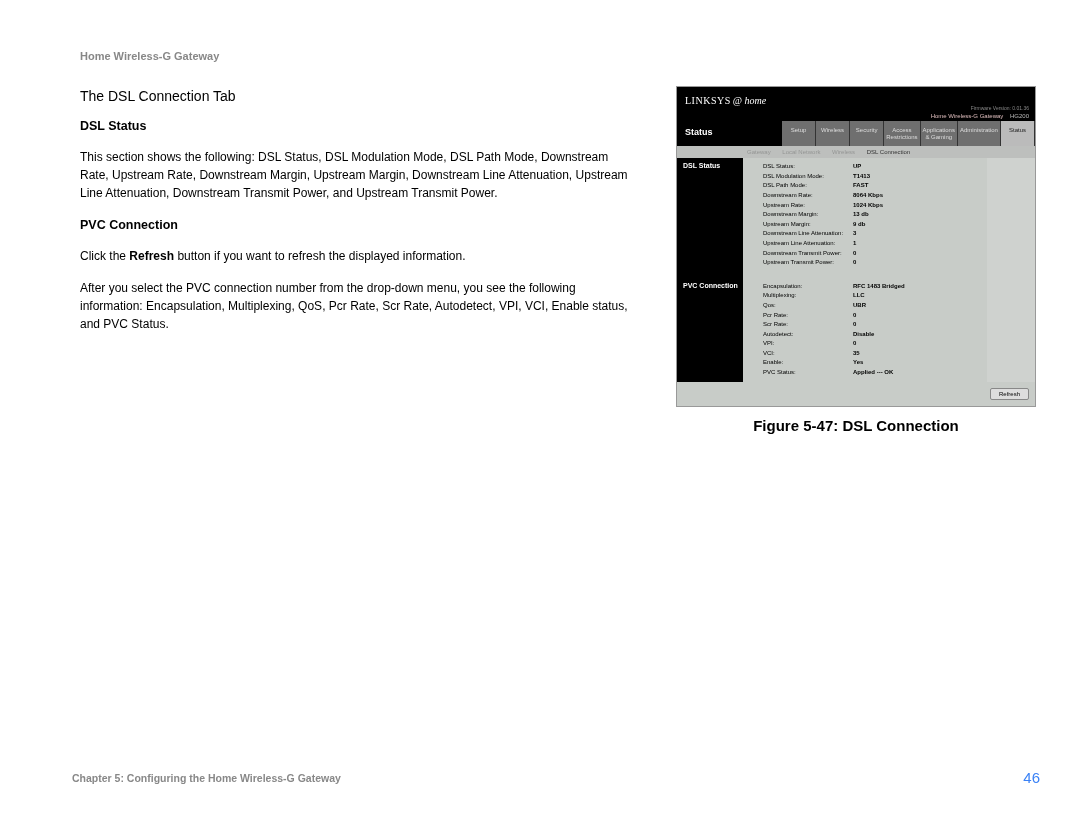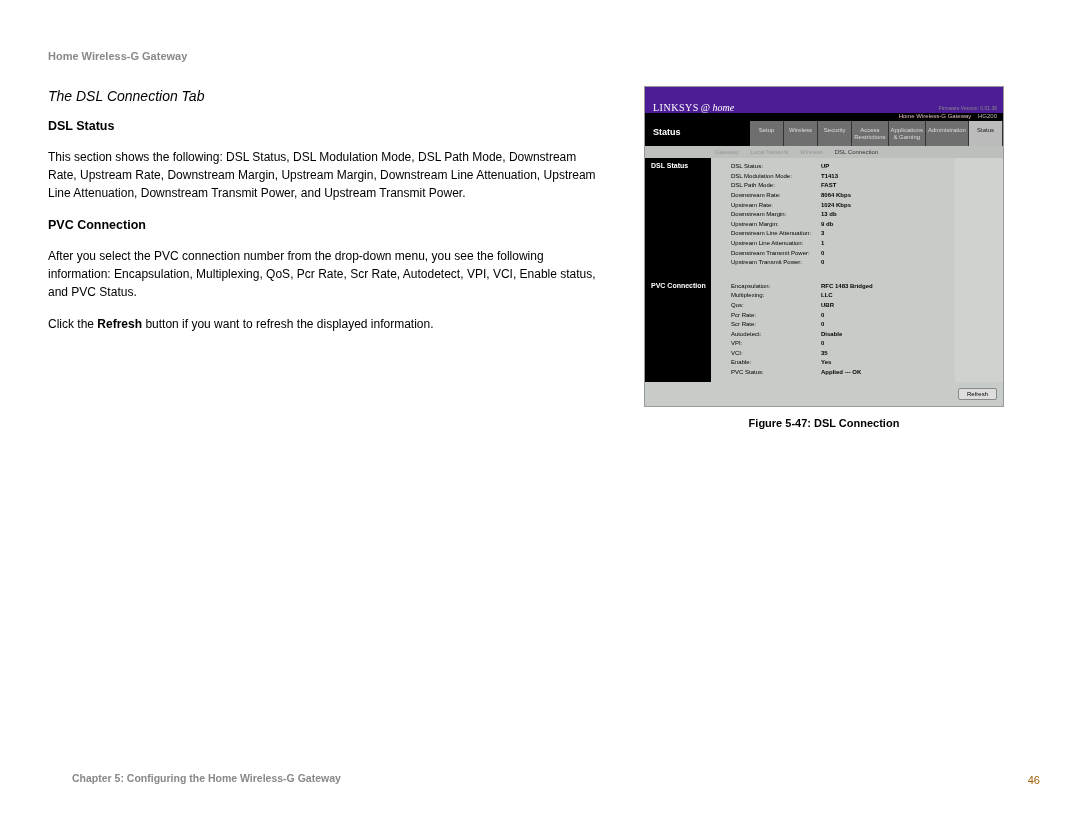--- a/index.html
+++ b/index.html
@@ -5,21 +5,21 @@
   * { box-sizing: border-box; margin: 0; padding: 0; }
   body {
     font-family: Arial, Helvetica, sans-serif;
     background: #fff;
     width: 1080px;
     height: 834px;
     position: relative;
     color: #000;
   }
   .page {
-    padding: 50px 40px 0 48px;
+    padding: 50px 40px 0 80px;
   }
   .header-line {
     font-size: 11px;
     color: #888;
     font-weight: bold;
     margin-bottom: 24px;
   }
   .main-area {
     display: flex;
     gap: 36px;
@@ -28,43 +28,42 @@
   .text-col {
     flex: 0 0 560px;
     font-size: 12px;
     line-height: 1.5;
     color: #000;
   }
   .text-col h1 {
     font-size: 14px;
     font-weight: normal;
     margin-bottom: 5px;
-    font-style: italic;
   }
   .text-col p { margin-bottom: 14px; }
   .text-col h2 {
     font-size: 12.5px;
     font-weight: bold;
     margin: 10px 0 12px 0;
   }
   .figure-col {
     flex: 0 0 360px;
   }
   .router-ui {
     width: 360px;
     border: 1px solid #999;
     font-size: 6.4px;
     background: #c8ccc8;
   }
   .ru-top {
-    background: #4c1d95;
+    background: #000000;
     color: #fff;
     height: 26px;
     display: flex;
-    align-items: flex-end;
+    align-items: center;
     padding-left: 8px;
     position: relative;
   }
   .ru-top .logo {
     font-family: Georgia, serif;
     font-size: 10px;
     letter-spacing: 0.5px;
   }
   .ru-top .home {
     font-family: Georgia, serif;
@@ -158,55 +157,55 @@
   .ru-refresh {
     display: inline-block;
     background: #ddd;
     border: 1px solid #888;
     font-size: 6px;
     padding: 2px 8px;
     border-radius: 2px;
   }
   .figure-caption {
     text-align: center;
-    font-size: 11px;
+    font-size: 15px;
     font-weight: bold;
     margin-top: 10px;
   }
   .footer {
     position: absolute;
     left: 72px;
     right: 40px;
     bottom: 48px;
     display: flex;
     justify-content: space-between;
     align-items: flex-end;
     font-size: 10.5px;
     color: #888;
     font-weight: bold;
   }
   .footer .left { line-height: 1.4; }
-  .footer .pageno { color: #a16207; font-weight: normal; font-size: 11px; }
+  .footer .pageno { color: #3b82f6; font-weight: normal; font-size: 15px; }
 </style>
 </head>
 <body>
 
 <div class="page">
   <div class="header-line">Home Wireless-G Gateway</div>
 
   <div class="main-area">
     <div class="text-col">
       <h1>The DSL Connection Tab</h1>
       <h2>DSL Status</h2>
       <p>This section shows the following: DSL Status, DSL Modulation Mode, DSL Path Mode, Downstream Rate, Upstream Rate, Downstream Margin, Upstream Margin, Downstream Line Attenuation, Upstream Line Attenuation, Downstream Transmit Power, and Upstream Transmit Power.</p>
       <h2>PVC Connection</h2>
-      <p>After you select the PVC connection number from the drop-down menu, you see the following information: Encapsulation, Multiplexing, QoS, Pcr Rate, Scr Rate, Autodetect, VPI, VCI, Enable status, and PVC Status.</p>
       <p>
         <span>Click the </span><strong>Refresh</strong><span> button if you want to refresh the displayed information.</span>
       </p>
+      <p>After you select the PVC connection number from the drop-down menu, you see the following information: Encapsulation, Multiplexing, QoS, Pcr Rate, Scr Rate, Autodetect, VPI, VCI, Enable status, and PVC Status.</p>
     </div>
 
     <div class="figure-col">
       <div class="router-ui">
         <div class="ru-top">
           <span class="logo">LINKSYS</span>
           <span class="home">@ home</span>
           <span style="position:absolute;right:6px;bottom:2px;font-size:5px;color:#888;">Firmware Version: 0.01.36</span>
         </div>
         <div class="ru-model">

